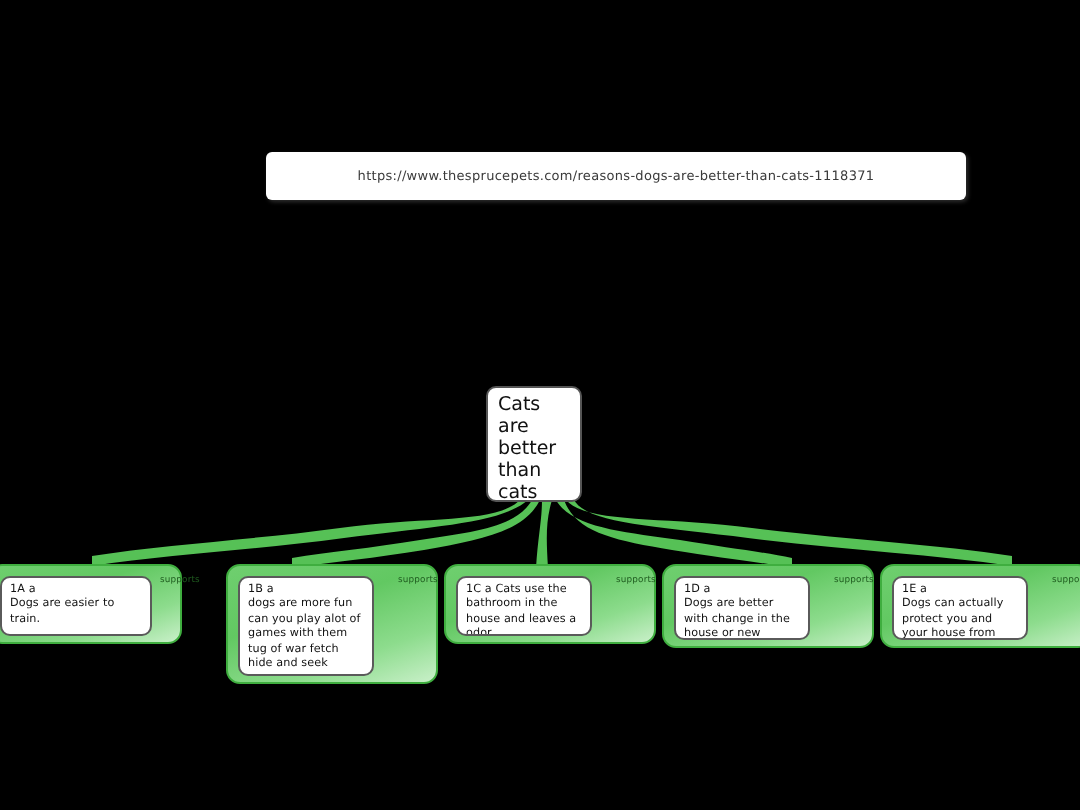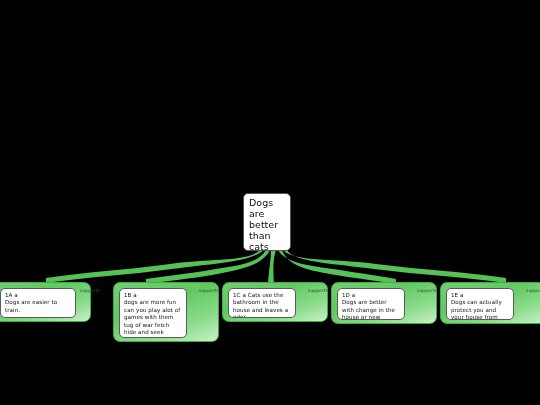--- a/index.html
+++ b/index.html
@@ -111,20 +111,23 @@
     letter-spacing: 0.1px;
     white-space: nowrap;
     font-family: "DejaVu Sans", "Liberation Sans", sans-serif;
   }
 </style>
 </head>
 <body>
 
 <div id="canvas">
 
+  <div class="url-bar">
+    <span class="url-text" title="https://www.thesprucepets.com/reasons-dogs-are-better-than-cats-1118371">https://www.thesprucepets.com/reasons-dogs-are-better-than-cats-1118371</span>
+  </div>
 
   <svg id="edges" viewBox="0 0 540 405" preserveAspectRatio="none">
     <g fill="#56c156">
 
       <path d="
         M 260 250
         C 248 262, 214 258, 170 264
         C 126 270, 84 272, 46 278
         L 46 283
         C 86 277, 128 275, 172 269
@@ -156,21 +159,21 @@
         M 283 250
         C 294 262, 330 258, 376 264
         C 424 270, 468 272, 506 278
         L 506 283
         C 466 277, 422 275, 374 269
         C 328 263, 294 262, 287 250 Z"></path>
     </g>
   </svg>
 
   <div class="root-node">
-    <div class="root-text">Dogs
+    <div class="root-text">Cats
 are
 better
 than
 cats</div>
   </div>
 
   <div class="claim" style="left:-6px; top:282px; width:97px; height:40px;">
     <div class="claim-inner" style="left:5px; top:5px; width:76px; height:30px;">
       <div class="claim-text">1A a
 Dogs are easier to

